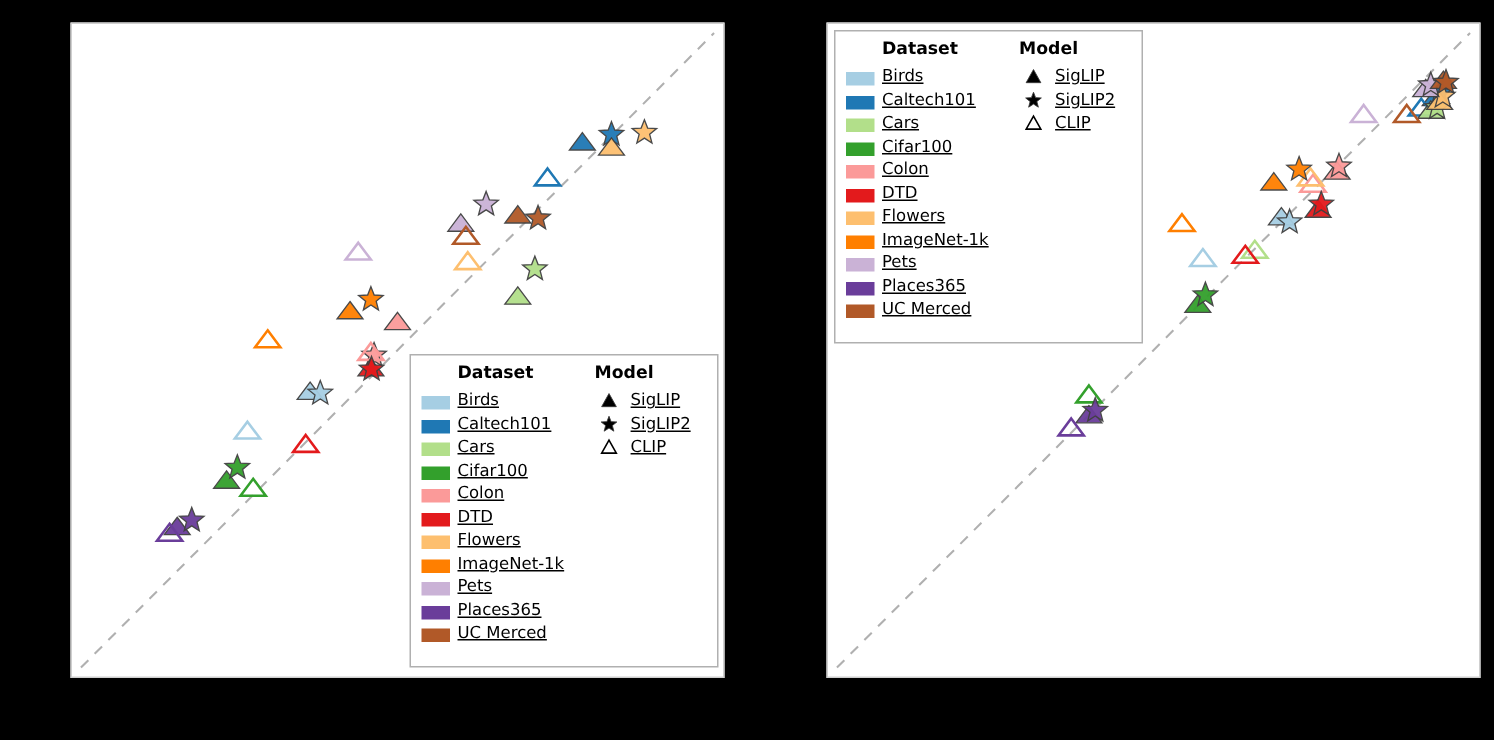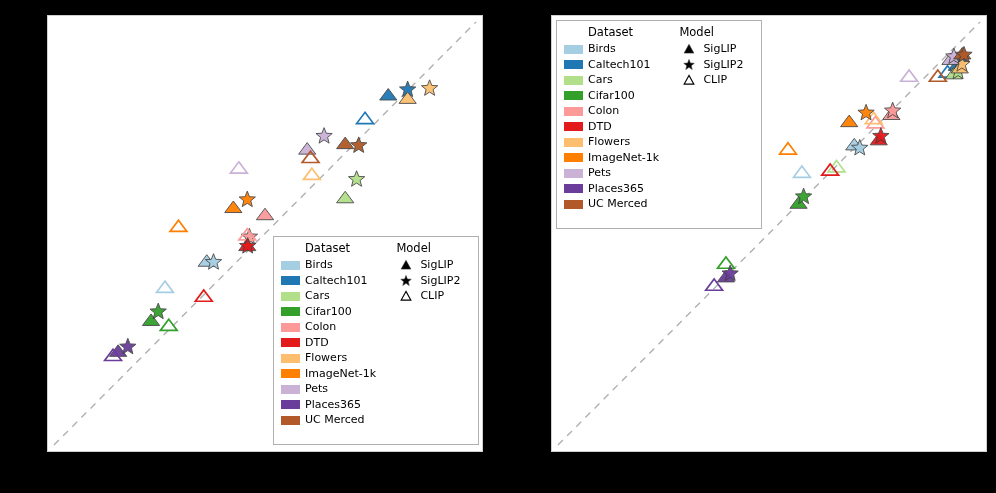--- a/index.html
+++ b/index.html
@@ -15,25 +15,25 @@
 
   
   .legend{position:absolute;background:#ffffff;border:1px solid #b0b0b0;box-sizing:border-box;
           padding:5px 8px 5px 7px;}
   #legend-left{left:225px;top:220px;width:206px;height:209px;}
   #legend-right{left:4px;top:4px;width:206px;height:209px;}
 
   .legend-inner{display:flex;gap:0;height:100%;}
   .legend-col-ds{width:116px;}
   .legend-col-md{width:74px;}
-  .legend-title{font-size:11.5px;font-weight:normal;color:#000;margin:0 0 2.5px 0;line-height:13px;}
+  .legend-title{font-size:11.5px;font-weight:bold;color:#000;margin:0 0 2.5px 0;line-height:13px;}
   #legend-left .legend-col-ds .legend-title,
   #legend-right .legend-col-ds .legend-title{padding-left:24px;}
 
-  .legend-row{display:flex;align-items:center;height:15.5px;}
+  .legend-row{display:flex;align-items:flex-end;height:15.5px;text-decoration:underline;}
   .swatch{width:19px;height:9px;margin-right:5px;flex:0 0 auto;}
   .legend-label{font-size:11px;color:#000;line-height:12px;white-space:nowrap;}
 
   .mk-cell{width:19px;margin-right:5px;display:flex;align-items:center;justify-content:center;flex:0 0 auto;}
   .mk-cell svg{display:block;}
 </style>
 </head>
 <body>
 
 <div id="root">

